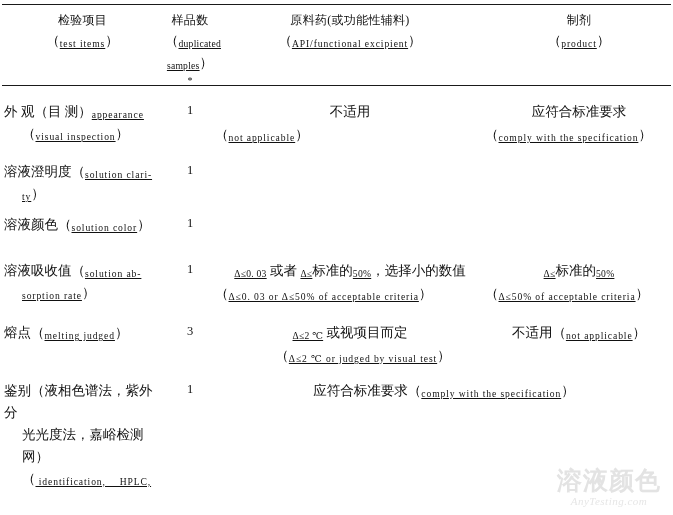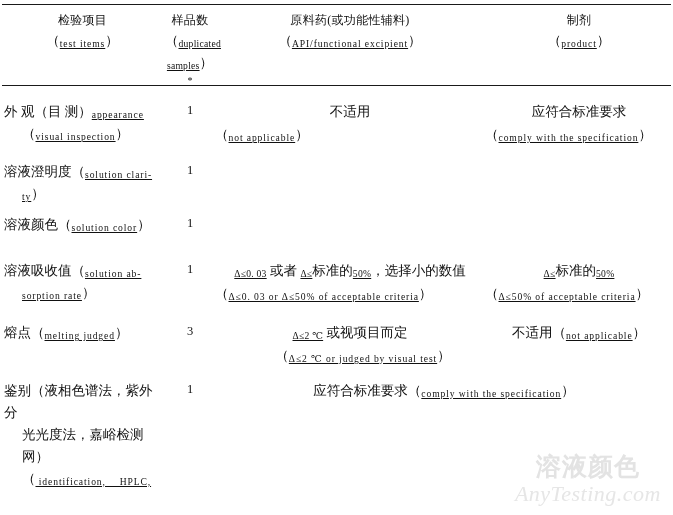--- a/index.html
+++ b/index.html
@@ -103,21 +103,21 @@
     font-size:25px;
     font-weight:bold;
     color:#e3e3e3;
     letter-spacing:1px;
     line-height:1.05;
   }
   .wm .wm-en{
     display:block;
     font-family:"Liberation Serif","DejaVu Serif",serif;
     font-style:italic;
-    font-size:22px;
+    font-size:11px;
     color:#e6e6e6;
     letter-spacing:.5px;
     margin-top:1px;
   }
 </style>
 </head>
 <body>
 
 <div class="sheet">
 

